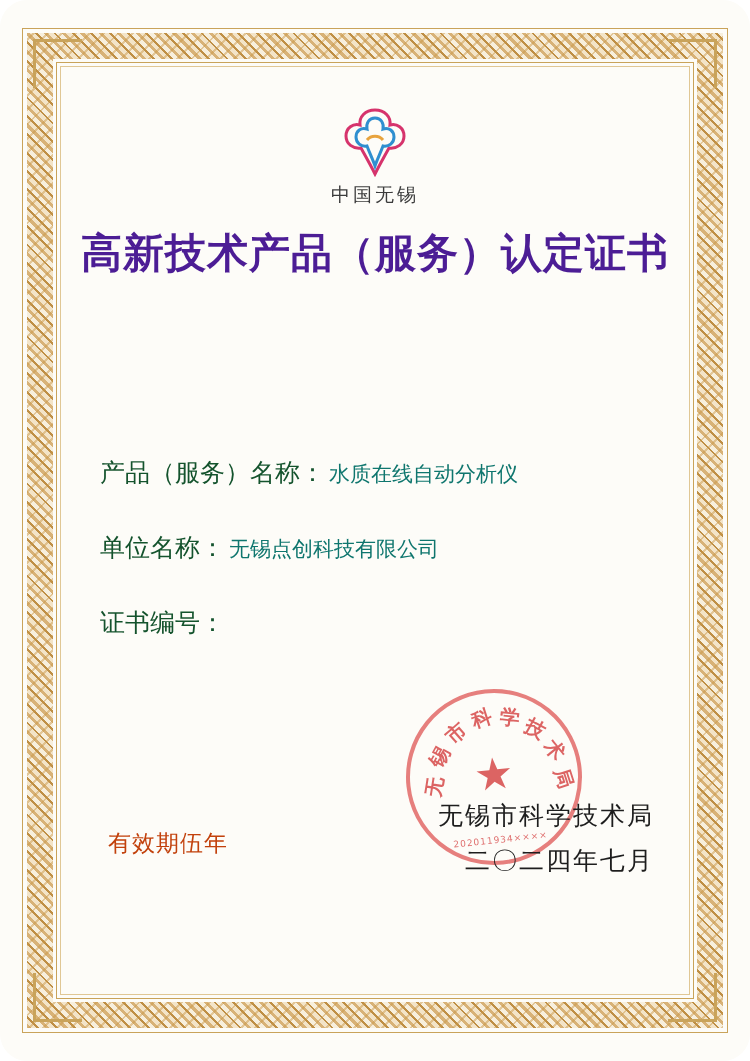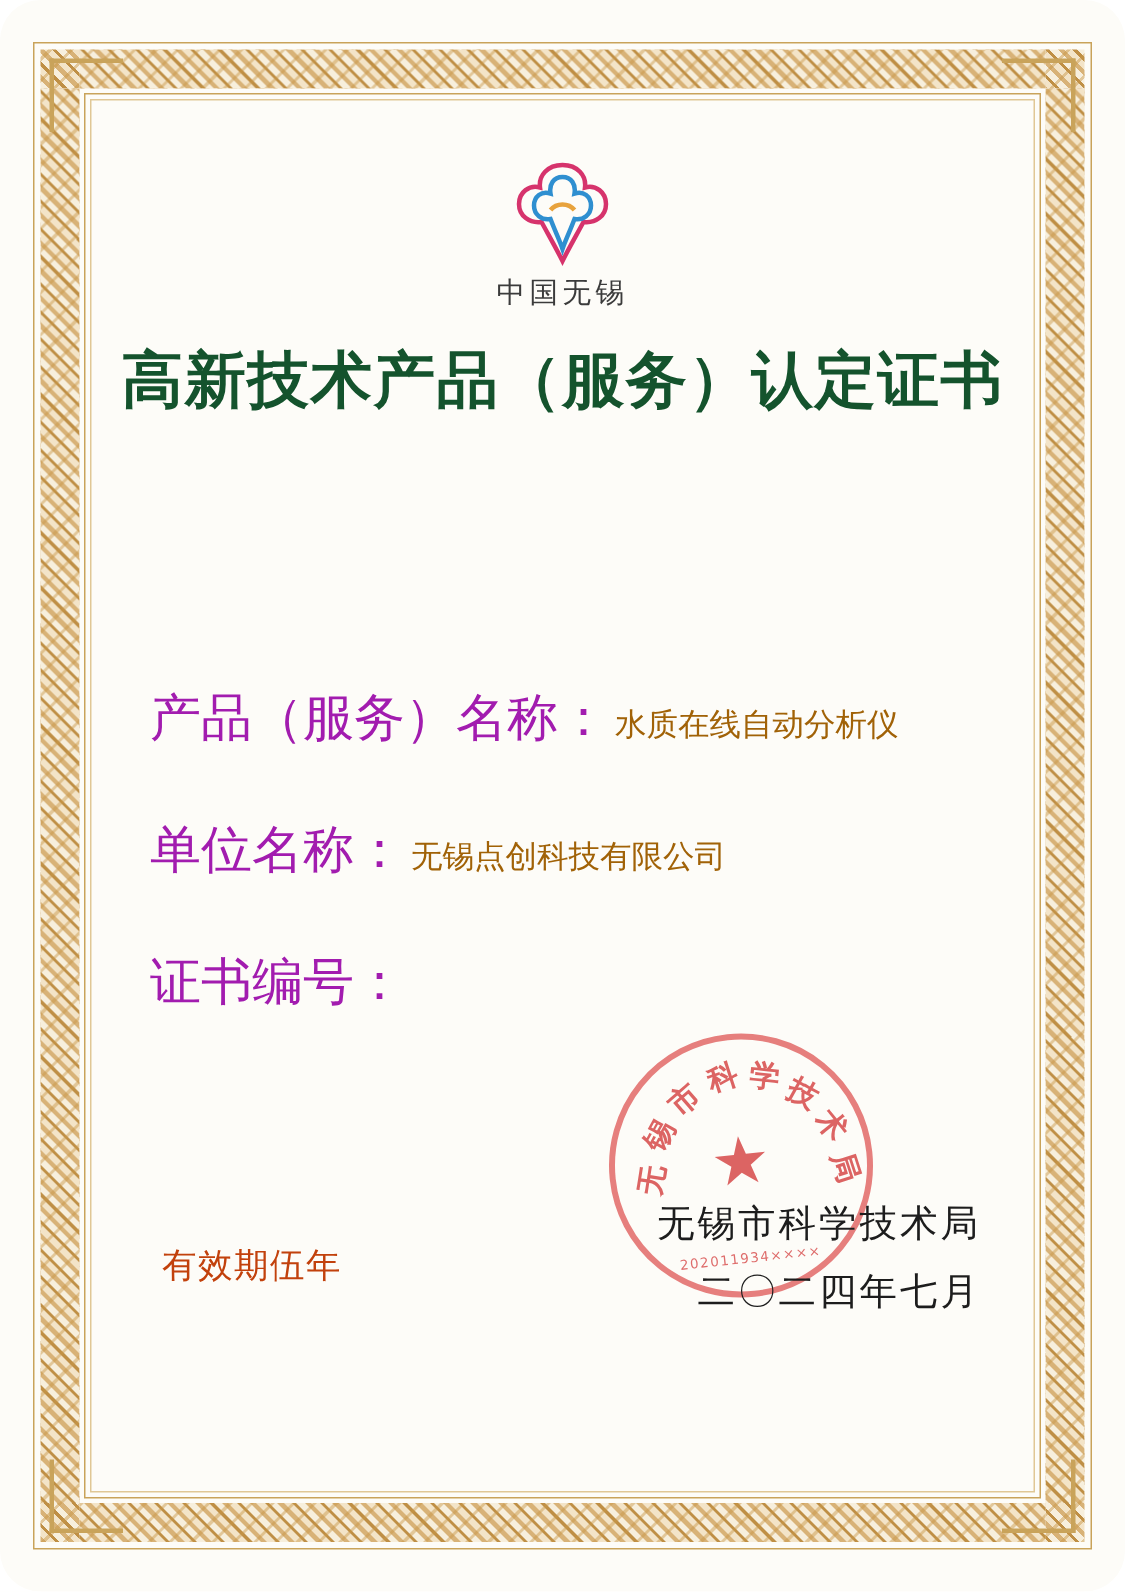--- a/index.html
+++ b/index.html
@@ -134,44 +134,44 @@
 
   .title {
     position: absolute;
     top: 160px;
     left: 0;
     right: 0;
     text-align: center;
     font-size: 41px;
     font-weight: bold;
     letter-spacing: 1px;
-    color: #14532d;
+    color: #4c1d95;
     font-family: "DejaVu Serif", serif;
   }
 
   .fields {
     position: absolute;
     top: 390px;
     left: 40px;
     right: 40px;
   }
   .field-row {
     display: flex;
     align-items: baseline;
     margin-bottom: 42px;
   }
   .field-label {
-    font-size: 34px;
-    color: #a21caf;
+    font-size: 25px;
+    color: #14532d;
     white-space: nowrap;
     font-family: "DejaVu Serif", serif;
   }
   .field-value {
     font-size: 21px;
-    color: #a16207;
+    color: #0f766e;
     margin-left: 4px;
     font-family: "DejaVu Serif", serif;
   }
   .field-value.code {
     font-size: 23px;
     letter-spacing: 0.5px;
   }
 
   .footer {
     position: absolute;

